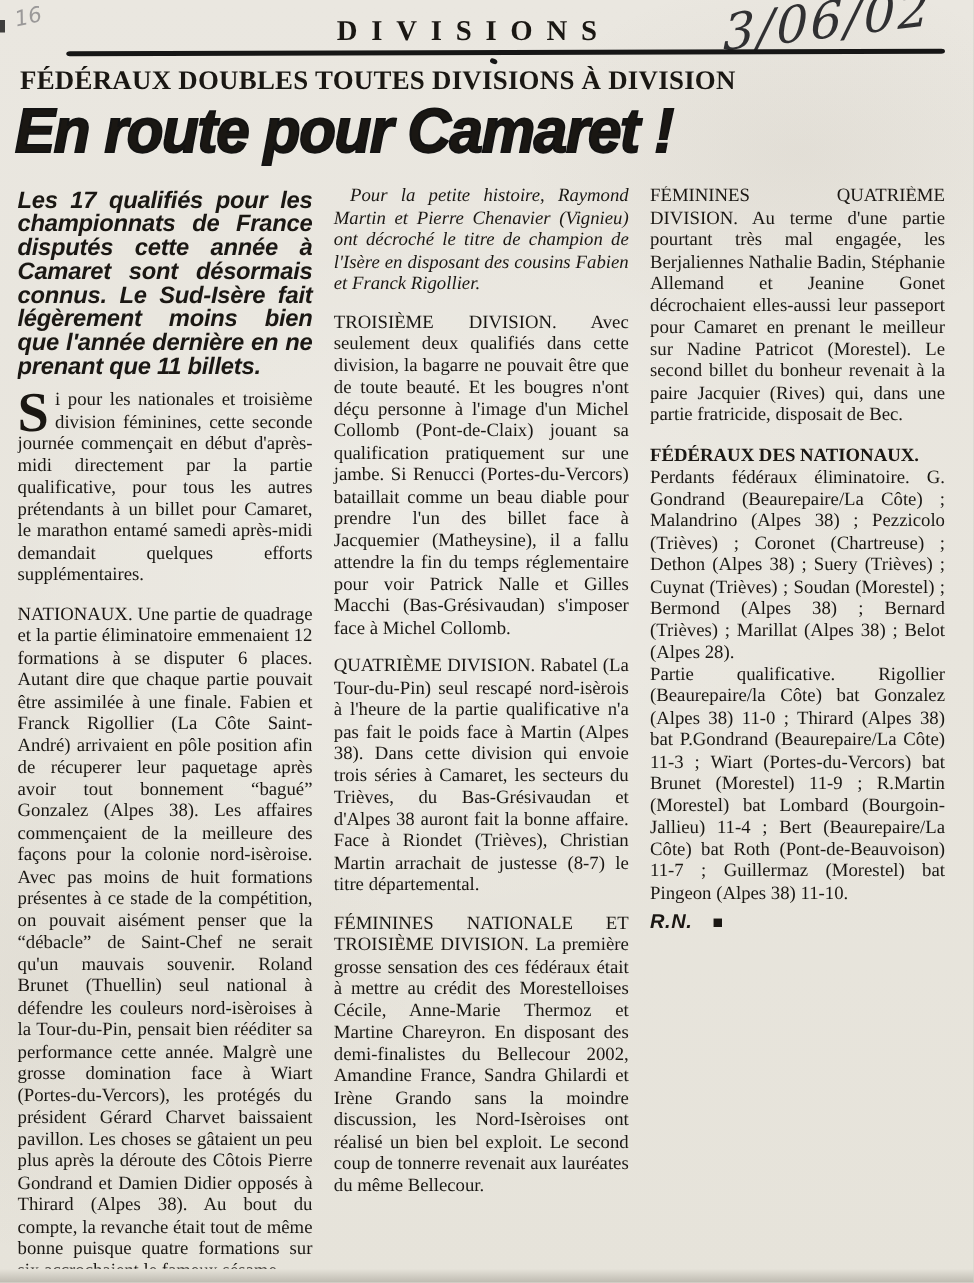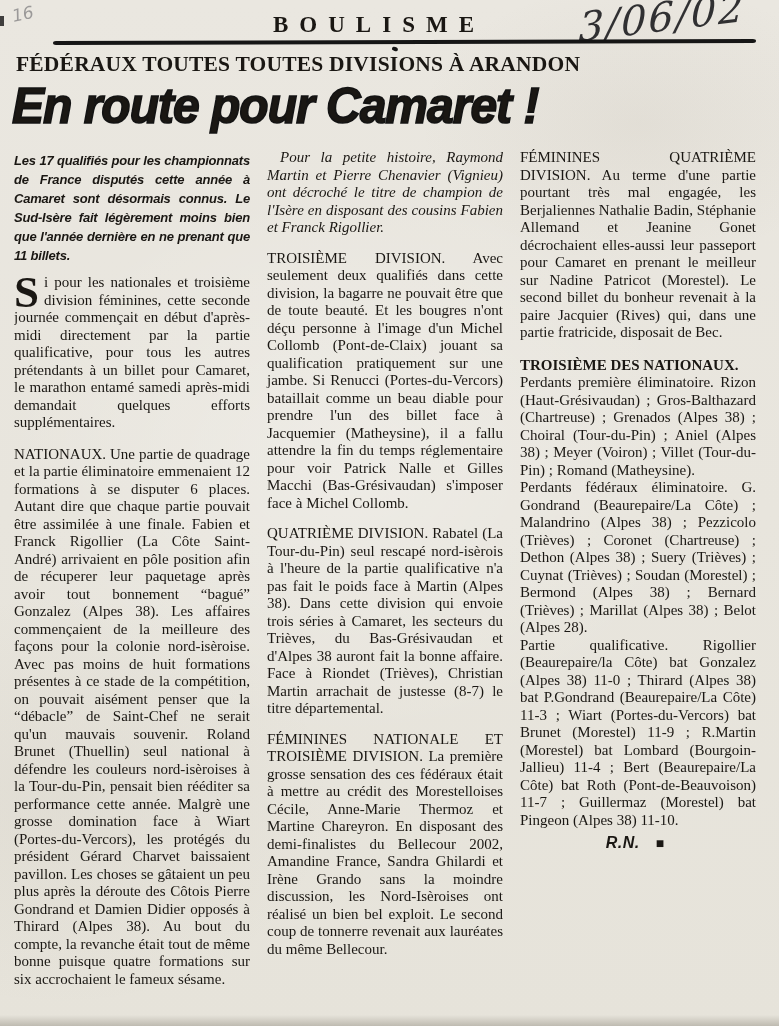--- a/index.html
+++ b/index.html
@@ -51,74 +51,73 @@
     display:flex; gap:17px; overflow:hidden;
   }
   .col { width:236px; flex:0 0 236px; }
   p { margin:0 0 13px; text-align:justify; font-size:15px; line-height:17.5px; hyphens:auto; }
   .indent { text-indent:13px;font-style:italic; }
   .tight { margin:0; }
   .runin { font-weight:normal; }
   .lead {
     margin:2px 0 9px;
     font-family:"Liberation Sans", sans-serif; font-weight:bold; font-style:italic;
-    font-size:13px; line-height:19px; letter-spacing:-.2px;
+    font-size:19px; line-height:19px; letter-spacing:-.2px;
   }
   .intro { margin-bottom:14px; }
   .dropcap {
     float:left; font-weight:bold; font-size:45px; line-height:31px;
     padding:3px 5px 0 0; font-family:"Liberation Serif", serif;
   }
   .results-heading { margin:15px 0 0; font-weight:bold; }
   .signature {
-    margin:5px 6px 0 0; text-align:center;
+    margin:5px 6px 0 0; text-align:left;
     font-family:"Liberation Sans", sans-serif; font-style:italic; font-weight:bold;
     font-size:16px; letter-spacing:.5px;
   }
   .endmark { font-style:normal; margin-left:16px; font-size:14px; letter-spacing:0; }
   
   .edge-tick { position:absolute; top:16px; left:0; width:4px; height:10px; background:rgba(20,20,20,.8); }
   .bottom-shadow {
     position:absolute; bottom:0; left:0; width:100%; height:11px;
     background:linear-gradient(rgba(0,0,0,0), rgba(88,82,70,.28));
   }
 </style>
 </head>
 <body>
 
 <div class="page">
 
   <div class="edge-tick"></div>
   <div class="pencil-note">16</div>
-  <div class="section-title">BOULISME</div>
+  <div class="section-title">DIVISIONS</div>
   <div class="handwritten-date">3/06/02</div>
   <div class="header-rule"></div>
   <div class="ink-dot"></div>
-  <div class="kicker">FÉDÉRAUX TOUTES TOUTES DIVISIONS À ARANDON</div>
+  <div class="kicker">FÉDÉRAUX DOUBLES TOUTES DIVISIONS À DIVISION</div>
   <h1 class="headline">En route pour Camaret !</h1>
 
   <div class="columns">
 
     <div class="col">
       <p class="lead">Les 17 qualifiés pour les championnats de France disputés cette année à Camaret sont désormais connus. Le Sud-Isère fait légèrement moins bien que l'année dernière en ne prenant que 11 billets.</p>
       <p class="intro"><span class="dropcap">S</span><span>i pour les nationales et troisième division féminines, cette seconde journée commençait en début d'après-midi directement par la partie qualificative, pour tous les autres prétendants à un billet pour Camaret, le marathon entamé samedi après-midi demandait quelques efforts supplémentaires.</span></p>
       <p><b class="runin">NATIONAUX.</b> <span>Une partie de quadrage et la partie éliminatoire emmenaient 12 formations à se disputer 6 places. Autant dire que chaque partie pouvait être assimilée à une finale. Fabien et Franck Rigollier (La Côte Saint-André) arrivaient en pôle position afin de récuperer leur paquetage après avoir tout bonnement “bagué” Gonzalez (Alpes 38). Les affaires commençaient de la meilleure des façons pour la colonie nord-isèroise. Avec pas moins de huit formations présentes à ce stade de la compétition, on pouvait aisément penser que la “débacle” de Saint-Chef ne serait qu'un mauvais souvenir. Roland Brunet (Thuellin) seul national à défendre les couleurs nord-isèroises à la Tour-du-Pin, pensait bien rééditer sa performance cette année. Malgrè une grosse domination face à Wiart (Portes-du-Vercors), les protégés du président Gérard Charvet baissaient pavillon. Les choses se gâtaient un peu plus après la déroute des Côtois Pierre Gondrand et Damien Didier opposés à Thirard (Alpes 38). Au bout du compte, la revanche était tout de même bonne puisque quatre formations sur six accrochaient le fameux sésame.</span></p>
     </div>
 
     <div class="col">
       <p class="indent">Pour la petite histoire, Raymond Martin et Pierre Chenavier (Vignieu) ont décroché le titre de champion de l'Isère en disposant des cousins Fabien et Franck Rigollier.</p>
       <p><b class="runin">TROISIÈME DIVISION.</b> <span>Avec seulement deux qualifiés dans cette division, la bagarre ne pouvait être que de toute beauté. Et les bougres n'ont déçu personne à l'image d'un Michel Collomb (Pont-de-Claix) jouant sa qualification pratiquement sur une jambe. Si Renucci (Portes-du-Vercors) bataillait comme un beau diable pour prendre l'un des billet face à Jacquemier (Matheysine), il a fallu attendre la fin du temps réglementaire pour voir Patrick Nalle et Gilles Macchi (Bas-Grésivaudan) s'imposer face à Michel Collomb.</span></p>
       <p><b class="runin">QUATRIÈME DIVISION.</b> <span>Rabatel (La Tour-du-Pin) seul rescapé nord-isèrois à l'heure de la partie qualificative n'a pas fait le poids face à Martin (Alpes 38). Dans cette division qui envoie trois séries à Camaret, les secteurs du Trièves, du Bas-Grésivaudan et d'Alpes 38 auront fait la bonne affaire. Face à Riondet (Trièves), Christian Martin arrachait de justesse (8-7) le titre départemental.</span></p>
       <p><b class="runin">FÉMININES NATIONALE ET TROISIÈME DIVISION.</b> <span>La première grosse sensation des ces fédéraux était à mettre au crédit des Morestelloises Cécile, Anne-Marie Thermoz et Martine Chareyron. En disposant des demi-finalistes du Bellecour 2002, Amandine France, Sandra Ghilardi et Irène Grando sans la moindre discussion, les Nord-Isèroises ont réalisé un bien bel exploit. Le second coup de tonnerre revenait aux lauréates du même Bellecour.</span></p>
     </div>
 
     <div class="col">
       <p><b class="runin">FÉMININES QUATRIÈME DIVISION.</b> <span>Au terme d'une partie pourtant très mal engagée, les Berjaliennes Nathalie Badin, Stéphanie Allemand et Jeanine Gonet décrochaient elles-aussi leur passeport pour Camaret en prenant le meilleur sur Nadine Patricot (Morestel). Le second billet du bonheur revenait à la paire Jacquier (Rives) qui, dans une partie fratricide, disposait de Bec.</span></p>
-      <p class="results-heading tight">TROISIÈME DES NATIONAUX.</p>
-      <p class="tight"><b class="runin">Perdants première éliminatoire.</b> <span>Rizon (Haut-Grésivaudan) ; Gros-Balthazard (Chartreuse) ; Grenados (Alpes 38) ; Choiral (Tour-du-Pin) ; Aniel (Alpes 38) ; Meyer (Voiron) ; Villet (Tour-du-Pin) ; Romand (Matheysine).</span></p>
+      <p class="results-heading tight">FÉDÉRAUX DES NATIONAUX.</p>
       <p class="tight"><b class="runin">Perdants fédéraux éliminatoire.</b> <span>G. Gondrand (Beaurepaire/La Côte) ; Malandrino (Alpes 38) ; Pezzicolo (Trièves) ; Coronet (Chartreuse) ; Dethon (Alpes 38) ; Suery (Trièves) ; Cuynat (Trièves) ; Soudan (Morestel) ; Bermond (Alpes 38) ; Bernard (Trièves) ; Marillat (Alpes 38) ; Belot (Alpes 28).</span></p>
       <p class="tight"><b class="runin">Partie qualificative.</b> <span>Rigollier (Beaurepaire/la Côte) bat Gonzalez (Alpes 38) 11-0 ; Thirard (Alpes 38) bat P.Gondrand (Beaurepaire/La Côte) 11-3 ; Wiart (Portes-du-Vercors) bat Brunet (Morestel) 11-9 ; R.Martin (Morestel) bat Lombard (Bourgoin-Jallieu) 11-4 ; Bert (Beaurepaire/La Côte) bat Roth (Pont-de-Beauvoison) 11-7 ; Guillermaz (Morestel) bat Pingeon (Alpes 38) 11-10.</span></p>
       <p class="signature tight"><span>R.N.</span><span class="endmark">■</span></p>
     </div>
 
   </div>
 
   <div class="bottom-shadow"></div>
 </div>
 

